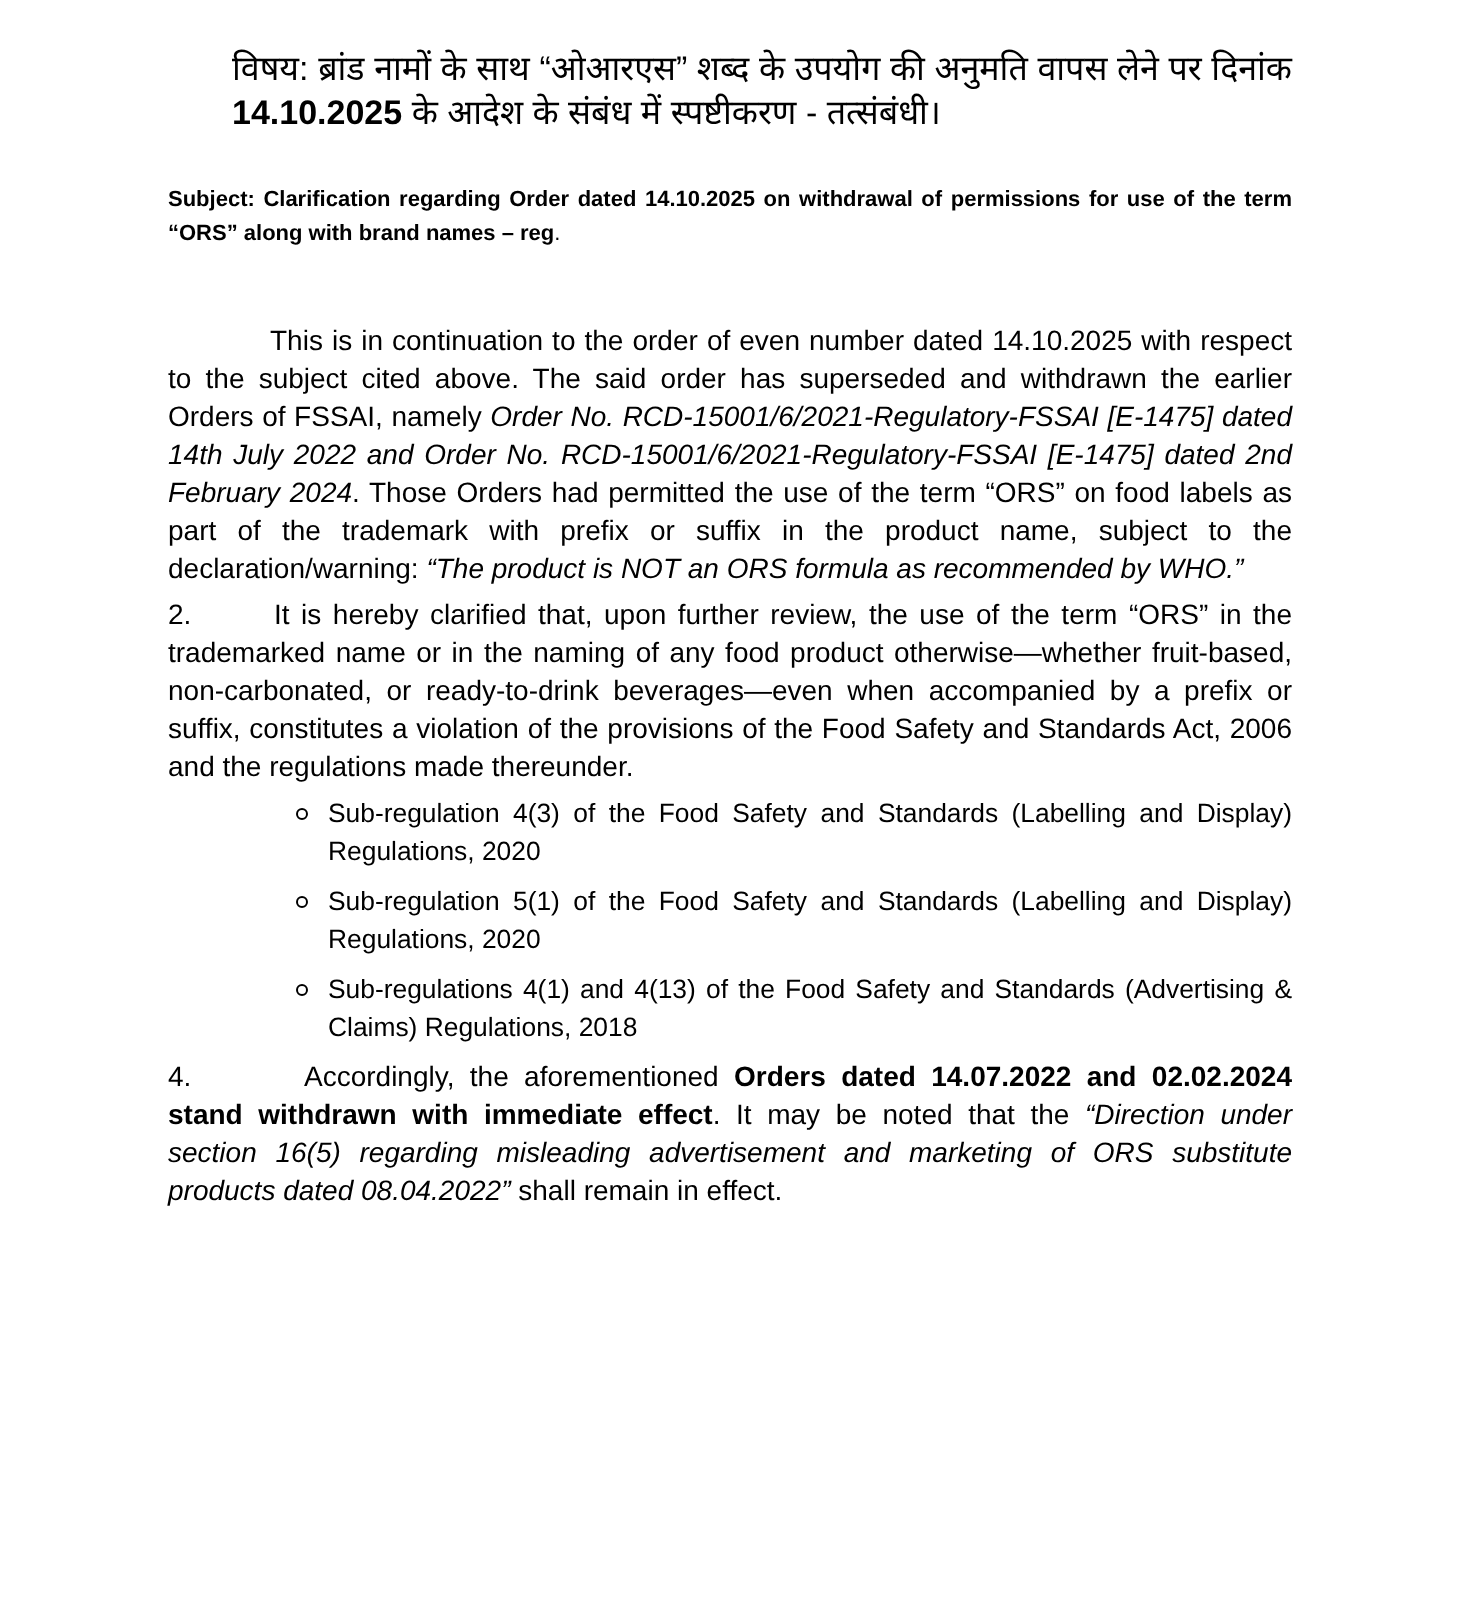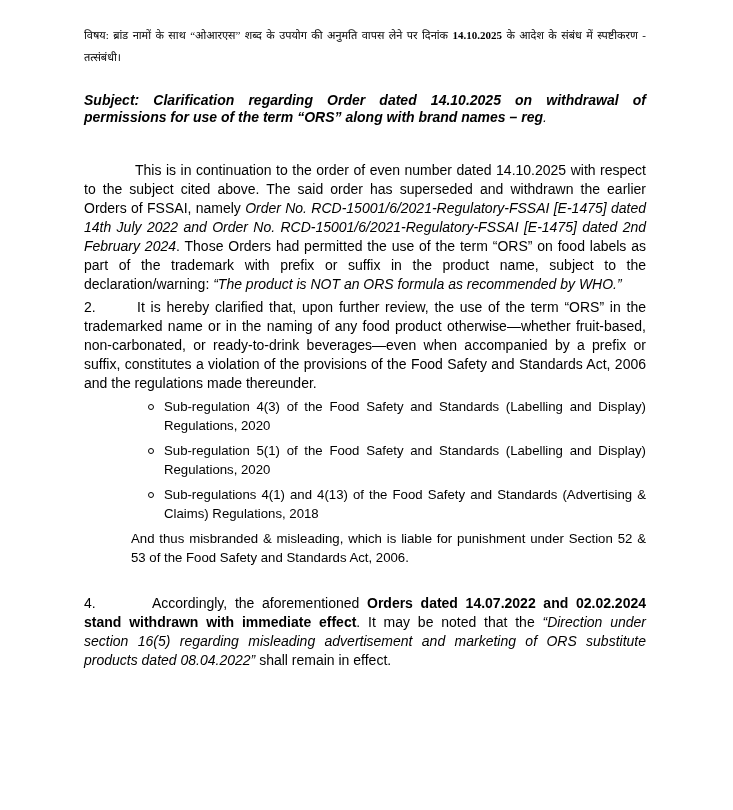--- a/index.html
+++ b/index.html
@@ -11,33 +11,33 @@
     overflow: hidden;
     font-family: "Liberation Sans", sans-serif;
     color: #000000;
     box-sizing: border-box;
   }
   .content { padding: 24px 87px 0 84px; }
   p { margin: 0; }
   .bold { font-weight: bold; }
   .italic { font-style: italic; }
   .hindi {
-    font-family: Liberation Serif, serif;
-    font-size: 11px;
+    font-family: Liberation Sans, sans-serif;
+    font-size: 17px;
     line-height: 22px;
     text-align: justify;
     margin-bottom: 24px;
+    margin-left: 32px;
   }
   .subject {
-    font-size: 14px;
+    font-size: 11px;
     font-weight: bold;
     line-height: 17px;
     text-align: justify;
     margin-bottom: 35px;
-    font-style: italic;
   }
   .subject .tail { font-weight: normal; }
   .para {
     font-size: 14px;
     line-height: 19px;
     text-align: justify;
   }
   .para1 { text-indent: 51px; margin-bottom: 4px; }
   .para2 { margin-bottom: 4px; }
   .para3 { margin-bottom: 11px; }
@@ -99,18 +99,17 @@
       <li>
           <span class="marker"></span>
           <span class="btext">Sub-regulation 5(1) of the Food Safety and Standards (Labelling and Display) Regulations, 2020</span>
         </li>
       <li>
           <span class="marker"></span>
           <span class="btext">Sub-regulations 4(1) and 4(13) of the Food Safety and Standards (Advertising &amp; Claims) Regulations, 2018</span>
         </li>
     </ul>
 
-    <p class="footer-note">And thus misbranded &amp; misleading, which is liable for punishment under Section 52 &amp; 53 of the Food Safety and Standards Act, 2006.</p>
 
     <p class="para para4"><span class="pnum w68">4.</span><span>Accordingly, the aforementioned </span><span class="bold">Orders dated 14.07.2022 and 02.02.2024 stand withdrawn with immediate effect</span><span>. It may be noted that the </span><span class="italic">“Direction under section 16(5) regarding misleading advertisement and marketing of ORS substitute products dated 08.04.2022”</span><span> shall remain in effect.</span></p>
 
   </div>
 </div>
 
 </body></html>

